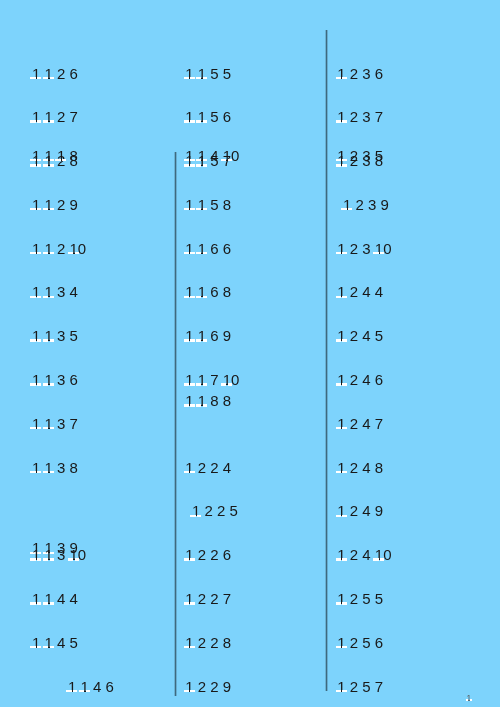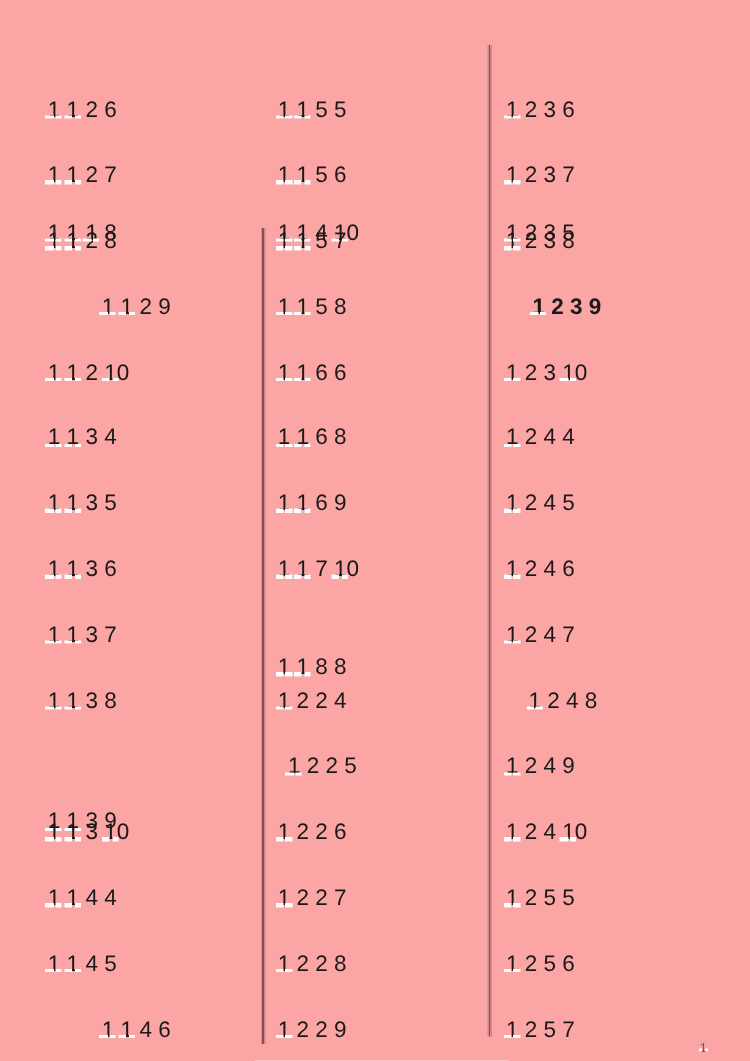--- a/index.html
+++ b/index.html
@@ -1,21 +1,21 @@
 <!DOCTYPE html>
 <html><head>
 <meta charset="utf-8">
 <style>
   html,body{margin:0;padding:0;}
   body{
     width:500px;height:707px;background:#ffffff;overflow:hidden;
     font-family:"Liberation Sans",sans-serif;
     -webkit-font-smoothing:antialiased;
   }
-  .page{position:relative;width:500px;height:707px;background:#fca5a5;}
+  .page{position:relative;width:500px;height:707px;background:#7dd3fc;}
   .column{position:absolute;left:0;top:0;width:500px;height:707px;}
   .entry{
     position:absolute;white-space:pre;color:#191919;
     font-size:15px;line-height:15px;letter-spacing:0;
     transform:translateZ(0);
   }
   
   .g1{position:relative;display:inline-block;}
   .g1 i{position:absolute;display:block;background:#ffffff;top:11.2px;height:2.4px;}
   .g1 i.l{left:-1.6px;width:5.3px;}
@@ -42,21 +42,21 @@
 <div class="page">
 
   <div class="rule" style="left:174px;top:152px;height:544px;"></div>
   <div class="rule" style="left:325px;top:30px;height:661px;"></div>
 
   <div class="entry-list">
     <div class="column">
       <div class="entry" style="left:31.9px;top:65.5px;"><span class="g1">1<i class="l"></i><i class="r"></i></span> <span class="g1">1<i class="l"></i><i class="r"></i></span> 2 6</div>
       <div class="entry" style="left:31.9px;top:109.29px;text-align:right;"><span class="g1">1<i class="l"></i><i class="r"></i></span> <span class="g1">1<i class="l"></i><i class="r"></i></span> 2 7</div>
       <div class="entry" style="left:31.9px;top:153.08px;"><span class="g1">1<i class="l"></i><i class="r"></i></span> <span class="g1">1<i class="l"></i><i class="r"></i></span> 2 8</div>
-      <div class="entry" style="left:31.9px;top:196.87px;margin-left:36px;"><span class="g1">1<i class="l"></i><i class="r"></i></span> <span class="g1">1<i class="l"></i><i class="r"></i></span> 2 9</div>
+      <div class="entry" style="left:31.9px;top:196.87px;"><span class="g1">1<i class="l"></i><i class="r"></i></span> <span class="g1">1<i class="l"></i><i class="r"></i></span> 2 9</div>
       <div class="entry" style="left:31.9px;top:240.66px;"><span class="g1">1<i class="l"></i><i class="r"></i></span> <span class="g1">1<i class="l"></i><i class="r"></i></span> 2 <span class="g1">1<i class="l"></i><i class="r"></i></span>0</div>
       <div class="entry" style="left:31.9px;top:284.45px;"><span class="g1">1<i class="l"></i><i class="r"></i></span> <span class="g1">1<i class="l"></i><i class="r"></i></span> 3 4</div>
       <div class="entry" style="left:31.9px;top:328.24px;"><span class="g1">1<i class="l"></i><i class="r"></i></span> <span class="g1">1<i class="l"></i><i class="r"></i></span> 3 5</div>
       <div class="entry" style="left:31.9px;top:372.03px;"><span class="g1">1<i class="l"></i><i class="r"></i></span> <span class="g1">1<i class="l"></i><i class="r"></i></span> 3 6</div>
       <div class="entry" style="left:31.9px;top:415.82px;"><span class="g1">1<i class="l"></i><i class="r"></i></span> <span class="g1">1<i class="l"></i><i class="r"></i></span> 3 7</div>
       <div class="entry" style="left:31.9px;top:459.61px;"><span class="g1">1<i class="l"></i><i class="r"></i></span> <span class="g1">1<i class="l"></i><i class="r"></i></span> 3 8</div>
       <div class="entry" style="left:31.9px;top:503.4px;margin-top:37px;"><span class="g1">1<i class="l"></i><i class="r"></i></span> <span class="g1">1<i class="l"></i><i class="r"></i></span> 3 9</div>
       <div class="entry" style="left:31.9px;top:547.19px;"><span class="g1">1<i class="l"></i><i class="r"></i></span> <span class="g1">1<i class="l"></i><i class="r"></i></span> 3 <span class="g1">1<i class="l"></i><i class="r"></i></span>0</div>
       <div class="entry" style="left:31.9px;top:590.98px;"><span class="g1">1<i class="l"></i><i class="r"></i></span> <span class="g1">1<i class="l"></i><i class="r"></i></span> 4 4</div>
       <div class="entry" style="left:31.9px;top:634.77px;"><span class="g1">1<i class="l"></i><i class="r"></i></span> <span class="g1">1<i class="l"></i><i class="r"></i></span> 4 5</div>
@@ -65,40 +65,40 @@
     </div>
     <div class="column">
       <div class="entry" style="left:185.2px;top:65.5px;"><span class="g1">1<i class="l"></i><i class="r"></i></span> <span class="g1">1<i class="l"></i><i class="r"></i></span> 5 5</div>
       <div class="entry" style="left:185.2px;top:109.29px;"><span class="g1">1<i class="l"></i><i class="r"></i></span> <span class="g1">1<i class="l"></i><i class="r"></i></span> 5 6</div>
       <div class="entry" style="left:185.2px;top:153.08px;"><span class="g1">1<i class="l"></i><i class="r"></i></span> <span class="g1">1<i class="l"></i><i class="r"></i></span> 5 7</div>
       <div class="entry" style="left:185.2px;top:196.87px;"><span class="g1">1<i class="l"></i><i class="r"></i></span> <span class="g1">1<i class="l"></i><i class="r"></i></span> 5 8</div>
       <div class="entry" style="left:185.2px;top:240.66px;"><span class="g1">1<i class="l"></i><i class="r"></i></span> <span class="g1">1<i class="l"></i><i class="r"></i></span> 6 6</div>
       <div class="entry" style="left:185.2px;top:284.45px;"><span class="g1">1<i class="l"></i><i class="r"></i></span> <span class="g1">1<i class="l"></i><i class="r"></i></span> 6 8</div>
       <div class="entry" style="left:185.2px;top:328.24px;"><span class="g1">1<i class="l"></i><i class="r"></i></span> <span class="g1">1<i class="l"></i><i class="r"></i></span> 6 9</div>
       <div class="entry" style="left:185.2px;top:372.03px;"><span class="g1">1<i class="l"></i><i class="r"></i></span> <span class="g1">1<i class="l"></i><i class="r"></i></span> 7 <span class="g1">1<i class="l"></i><i class="r"></i></span>0</div>
-      <div class="entry" style="left:185.2px;top:437px;"><span class="g1">1<i class="l"></i><i class="r"></i></span> <span class="g1">1<i class="l"></i><i class="r"></i></span> 8 8</div>
+      <div class="entry" style="left:185.2px;top:393px;"><span class="g1">1<i class="l"></i><i class="r"></i></span> <span class="g1">1<i class="l"></i><i class="r"></i></span> 8 8</div>
       <div class="entry" style="left:185.2px;top:459.61px;"><span class="g1">1<i class="l"></i><i class="r"></i></span> 2 2 4</div>
       <div class="entry" style="left:192px;top:503.4px;"><span class="g1">1<i class="l"></i><i class="r"></i></span> 2 2 5</div>
       <div class="entry" style="left:185.2px;top:547.19px;"><span class="g1">1<i class="l"></i><i class="r"></i></span> 2 2 6</div>
       <div class="entry" style="left:185.2px;top:590.98px;"><span class="g1">1<i class="l"></i><i class="r"></i></span> 2 2 7</div>
       <div class="entry" style="left:185.2px;top:634.77px;"><span class="g1">1<i class="l"></i><i class="r"></i></span> 2 2 8</div>
       <div class="entry" style="left:185.2px;top:678.56px;"><span class="g1">1<i class="l"></i><i class="r"></i></span> 2 2 9</div>
       <div class="entry overprint" style="left:185.2px;top:147.68px;"><span class="g1">1<i class="l"></i><i class="r"></i></span> <span class="g1">1<i class="l"></i><i class="r"></i></span> 4 <span class="g1">1<i class="l"></i><i class="r"></i></span>0</div>
     </div>
     <div class="column">
       <div class="entry" style="left:337.3px;top:65.5px;"><span class="g1">1<i class="l"></i><i class="r"></i></span> 2 3 6</div>
       <div class="entry" style="left:337.3px;top:109.29px;"><span class="g1">1<i class="l"></i><i class="r"></i></span> 2 3 7</div>
       <div class="entry" style="left:337.3px;top:153.08px;"><span class="g1">1<i class="l"></i><i class="r"></i></span> 2 3 8</div>
-      <div class="entry" style="left:355px;top:196.87px;font-weight:bold;"><span class="g1">1<i class="l"></i><i class="r"></i></span> 2 3 9</div>
+      <div class="entry" style="left:343px;top:196.87px;"><span class="g1">1<i class="l"></i><i class="r"></i></span> 2 3 9</div>
       <div class="entry" style="left:337.3px;top:240.66px;"><span class="g1">1<i class="l"></i><i class="r"></i></span> 2 3 <span class="g1">1<i class="l"></i><i class="r"></i></span>0</div>
       <div class="entry" style="left:337.3px;top:284.45px;"><span class="g1">1<i class="l"></i><i class="r"></i></span> 2 4 4</div>
       <div class="entry" style="left:337.3px;top:328.24px;"><span class="g1">1<i class="l"></i><i class="r"></i></span> 2 4 5</div>
       <div class="entry" style="left:337.3px;top:372.03px;"><span class="g1">1<i class="l"></i><i class="r"></i></span> 2 4 6</div>
       <div class="entry" style="left:337.3px;top:415.82px;"><span class="g1">1<i class="l"></i><i class="r"></i></span> 2 4 7</div>
-      <div class="entry" style="left:337.3px;top:459.61px;margin-left:15px;"><span class="g1">1<i class="l"></i><i class="r"></i></span> 2 4 8</div>
+      <div class="entry" style="left:337.3px;top:459.61px;"><span class="g1">1<i class="l"></i><i class="r"></i></span> 2 4 8</div>
       <div class="entry" style="left:337.3px;top:503.4px;"><span class="g1">1<i class="l"></i><i class="r"></i></span> 2 4 9</div>
       <div class="entry" style="left:337.3px;top:547.19px;"><span class="g1">1<i class="l"></i><i class="r"></i></span> 2 4 <span class="g1">1<i class="l"></i><i class="r"></i></span>0</div>
       <div class="entry" style="left:337.3px;top:590.98px;"><span class="g1">1<i class="l"></i><i class="r"></i></span> 2 5 5</div>
       <div class="entry" style="left:337.3px;top:634.77px;"><span class="g1">1<i class="l"></i><i class="r"></i></span> 2 5 6</div>
       <div class="entry" style="left:337.3px;top:678.56px;"><span class="g1">1<i class="l"></i><i class="r"></i></span> 2 5 7</div>
       <div class="entry overprint" style="left:337.3px;top:147.68px;"><span class="g1">1<i class="l"></i><i class="r"></i></span> 2 3 5</div>
     </div>
   </div>
 
   <div class="page-number" style="left:466.5px;top:694px;"><span class="g1">1<i class="l"></i><i class="r"></i></span></div>

